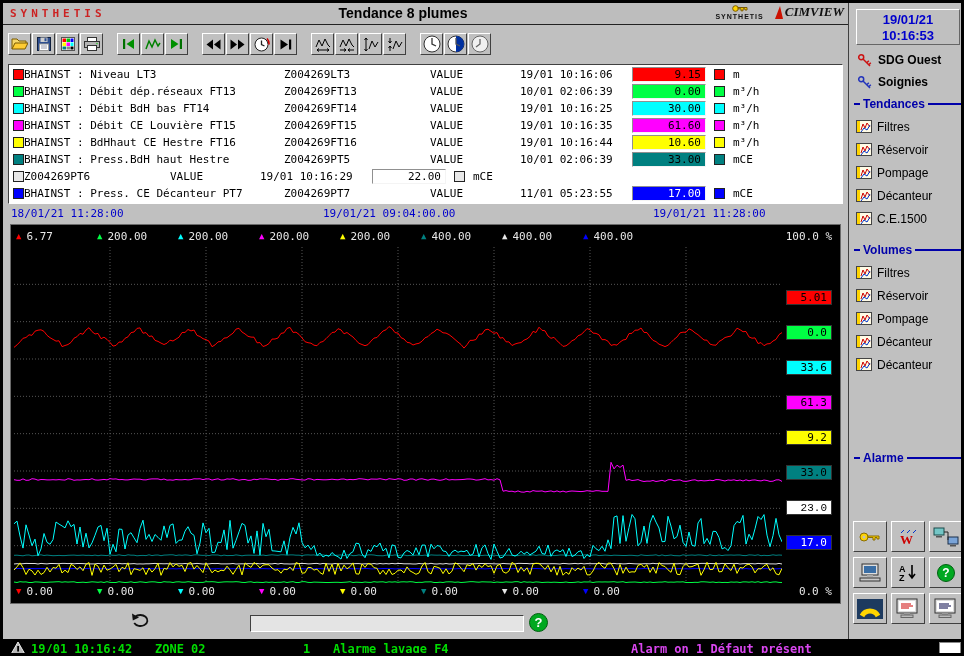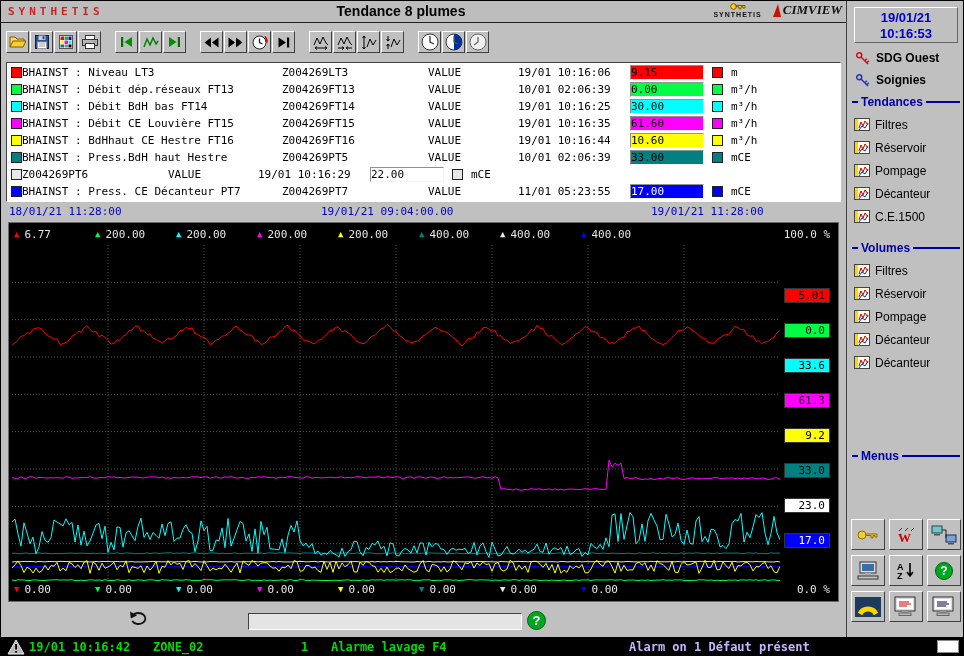--- a/index.html
+++ b/index.html
@@ -1,17 +1,17 @@
 <!DOCTYPE html>
 <html><head>
 <meta charset="utf-8">
 <style>
   *{margin:0;padding:0;box-sizing:border-box}
   body{background:#777;font-family:"Liberation Sans",sans-serif}
-  .app{position:relative;width:964px;height:656px;background:#c0c0c0;border:1px solid #000000;overflow:hidden}
+  .app{position:relative;width:964px;height:656px;background:#c0c0c0;border:3px solid #000000;overflow:hidden}
   .bev-in{border:1px solid;border-color:#404040 #fff #fff #404040}
   
   .titlebar{position:absolute;left:0;top:0;width:845px;height:22px;background:#bdbdbd;border-bottom:1px solid #222}
   .brand-left{position:absolute;left:7px;top:4px;color:#c22;font:bold 11px "DejaVu Sans Mono",monospace;letter-spacing:4px}
   .tb-title{position:absolute;left:0;top:2px;width:800px;text-align:center;font:bold 14px "Liberation Sans",sans-serif;color:#000}
   .logos{position:absolute;right:4px;top:1px;display:flex;align-items:center;gap:10px}
   .synth-small{display:flex;flex-direction:column;align-items:center;line-height:8px}
   .synth-small .ss-text{font:bold 7px "Liberation Sans",sans-serif;letter-spacing:1px;color:#111}
   .cimview{display:flex;align-items:center;gap:2px;font:bold italic 13px "Liberation Serif",serif;color:#111}
   
@@ -22,21 +22,21 @@
   .duration-input{width:155px;height:17px;margin-left:10px;background:#fff;font:11px "DejaVu Sans Mono",monospace;text-align:right;padding-right:4px;outline:none}
   
   .pen-table{position:absolute;left:5px;top:61px;width:835px;height:140px;background:#fff;overflow:hidden;padding-top:1px}
   .pen-row{display:flex;align-items:center;height:17px;font:11px "DejaVu Sans Mono",monospace;color:#000}
   .sw{width:11px;height:11px;border:1px solid #222;margin-left:4px;flex:none}
   .pc{white-space:pre;overflow:hidden;flex:none}
   .pc.name{width:260px;}
   .pc.tag{width:146px}
   .pc.kind{width:90px}
   .pc.ts{width:112px}
-  .pval{width:74px;flex:none;padding-right:4px;height:15px;line-height:13px;border:1px solid;border-color:#909090 #f4f4f4 #f4f4f4 #909090}
+  .pval{width:74px;flex:none;text-align:right;padding-right:4px;height:15px;line-height:13px;border:1px solid;border-color:#909090 #f4f4f4 #f4f4f4 #909090}
   .sw.u{margin-left:8px}
   .pc.unit{padding-left:8px}
   
   .time-row{position:absolute;left:0;top:203px;width:845px;height:15px;font:11px "DejaVu Sans Mono",monospace;color:#0000cc}
   .time-row span{position:absolute;top:1px}
   .t-start{left:8px}.t-cursor{left:320px}.t-end{left:650px}
   
   .chart{position:absolute;left:7px;top:221px;width:831px;height:380px;background:#000;border:1px solid #6a6a6a;overflow:hidden}
   .scale-row{position:absolute;left:5px;right:6px;height:18px;display:flex;align-items:center;font:11px "DejaVu Sans Mono",monospace;color:#e8e8e8}
   .scale-row.top{top:2px}.scale-row.bottom{bottom:3px}
@@ -51,21 +51,21 @@
   .below{position:absolute;left:0;top:606px;width:845px;height:28px}
   .flatbtn{position:absolute;left:126px;top:3px;width:24px;height:20px;background:transparent;border:none;cursor:pointer}
   .msg-input{position:absolute;left:247px;top:6px;width:274px;height:17px;background:#e4e4e4;outline:none;font:11px "DejaVu Sans Mono",monospace}
   .help-circle{width:19px;height:19px;border-radius:50%;background:#00a820;color:#fff;font:bold 13px "Liberation Sans",sans-serif;display:flex;align-items:center;justify-content:center;border:1px solid #006010;cursor:pointer}
   .help-circle.main{position:absolute;left:526px;top:4px}
   .help-circle.sm{width:18px;height:18px;font-size:12px}
   
   .statusbar{position:absolute;left:0;top:636px;width:964px;height:20px;background:#000}
   .sbt{position:absolute;top:3px;font:bold 12px "DejaVu Sans Mono",monospace;color:#00dd00;white-space:pre}
   .t1{left:28px}.t2{left:152px}.t3{left:300px}.t4{left:330px}
-  .t5{left:628px;color:#c4b5fd}
+  .t5{left:628px;color:#d946ef}
   .warn{position:absolute;left:6px;top:2px}
   .sb-box{position:absolute;left:936px;top:3px;width:22px;height:13px;background:#fff;border:1px solid #888}
   
   .sidebar{position:absolute;left:845px;top:0;width:119px;height:636px;background:#c0c0c0;border-left:1px solid #404040}
   .clockbox{position:absolute;left:7px;top:6px;width:104px;height:36px;border:1px solid;border-color:#fff #666 #666 #fff;text-align:center;color:#0000cc;font:bold 13px "Liberation Sans",sans-serif;padding-top:2px;line-height:16px}
   .sites{position:absolute;left:0;top:46px;width:100%}
   .site-row{display:flex;align-items:center;gap:6px;height:22px;padding-left:8px;font:bold 12px "Liberation Sans",sans-serif;cursor:pointer}
   .sec-head{position:absolute;left:0;width:100%;display:flex;align-items:center;padding:0 5px;color:#0000aa;font:bold 12px "Liberation Sans",sans-serif}
   .sec-head::before{content:"";width:6px;height:2px;background:#0000aa;margin-right:3px}
   .sec-head::after{content:"";flex:1;height:2px;background:#0000aa;margin-left:3px}
@@ -390,21 +390,21 @@
           <polyline points="0,335.0 3,335.5 6,334.7 9,335.0 12,334.9 15,335.5 18,335.5 21,334.9 24,335.0 27,335.2 30,335.5 33,335.4 36,335.1 39,335.0 42,334.8 45,334.7 48,335.2 51,334.8 54,335.1 57,334.9 60,334.8 63,335.5 66,335.4 69,335.2 72,335.5 75,335.2 78,334.8 81,335.0 84,335.3 87,334.9 90,335.5 93,334.7 96,335.4 99,335.5 102,335.5 105,334.7 108,335.2 111,335.5 114,335.3 117,334.8 120,335.5 123,335.3 126,334.8 129,335.1 132,335.5 135,335.0 138,334.8 141,334.9 144,335.4 147,335.5 150,334.7 153,335.0 156,335.0 159,335.5 162,334.9 165,334.8 168,335.2 171,335.2 174,334.7 177,335.0 180,335.4 183,335.5 186,335.4 189,335.4 192,334.7 195,334.8 198,334.7 201,334.9 204,335.4 207,335.2 210,334.9 213,334.8 216,334.9 219,334.9 222,334.7 225,334.9 228,335.4 231,335.5 234,335.0 237,334.8 240,335.5 243,335.2 246,335.4 249,335.5 252,335.0 255,335.4 258,335.1 261,335.5 264,335.3 267,335.3 270,334.8 273,335.5 276,335.0 279,334.7 282,335.5 285,335.5 288,334.7 291,334.7 294,335.4 297,335.5 300,335.1 303,335.2 306,335.3 309,335.4 312,335.5 315,335.5 318,335.4 321,335.3 324,335.3 327,335.5 330,335.3 333,335.1 336,334.7 339,335.5 342,335.2 345,335.3 348,335.5 351,335.0 354,335.3 357,335.4 360,334.7 363,335.1 366,334.9 369,334.8 372,335.4 375,334.8 378,335.1 381,334.8 384,335.3 387,334.9 390,334.8 393,335.0 396,334.7 399,334.9 402,335.5 405,335.3 408,335.4 411,334.9 414,334.9 417,334.8 420,335.5 423,335.5 426,335.2 429,335.5 432,334.9 435,334.8 438,334.9 441,335.3 444,335.0 447,335.5 450,335.3 453,335.0 456,334.7 459,334.7 462,335.0 465,335.2 468,334.8 471,334.9 474,335.0 477,335.0 480,335.5 483,335.0 486,335.3 489,335.3 492,334.9 495,335.1 498,335.2 501,334.7 504,334.7 507,335.5 510,334.7 513,335.2 516,335.0 519,335.4 522,334.9 525,335.1 528,335.5 531,335.3 534,335.2 537,335.4 540,335.2 543,335.3 546,335.5 549,335.4 552,335.0 555,335.5 558,335.5 561,335.3 564,334.9 567,335.4 570,334.9 573,335.0 576,334.9 579,335.5 582,335.0 585,334.9 588,335.0 591,334.9 594,335.0 597,334.9 600,334.7 603,335.2 606,335.0 609,334.7 612,335.5 615,335.2 618,335.1 621,335.0 624,335.3 627,335.5 630,335.0 633,335.4 636,335.0 639,335.5 642,335.3 645,335.1 648,335.1 651,334.7 654,335.2 657,335.1 660,335.2 663,334.9 666,335.0 669,334.8 672,335.5 675,335.5 678,335.5 681,335.3 684,335.4 687,334.8 690,334.8 693,335.0 696,335.3 699,335.0 702,335.5 705,335.2 708,335.5 711,335.4 714,335.5 717,335.0 720,335.2 723,335.0 726,335.5 729,334.9 732,334.9 735,335.2 738,334.8 741,335.3 744,334.7 747,335.5 750,335.0 753,334.8 756,335.5 759,335.0 762,334.9 765,335.4 768,335.5" fill="none" stroke="#00ff44" stroke-width="1"></polyline>
           <polyline points="0,100.4 3,97.9 6,94.8 9,91.3 12,90.5 15,87.8 18,88.3 21,84.2 24,83.2 27,82.8 30,84.4 33,88.3 36,90.7 39,92.4 42,94.1 45,93.8 48,99.6 51,98.5 54,97.5 57,95.4 60,91.2 63,89.7 66,86.4 69,87.2 72,83.0 75,80.7 78,84.6 81,87.0 84,86.4 87,91.7 90,90.2 93,92.4 96,95.4 99,99.1 102,98.4 105,95.1 108,95.0 111,91.3 114,89.8 117,85.6 120,85.0 123,81.4 126,80.9 129,86.2 132,85.6 135,89.4 138,89.0 141,93.4 144,94.4 147,96.1 150,97.5 153,96.2 156,93.2 159,94.0 162,92.1 165,90.2 168,85.5 171,85.4 174,82.5 177,83.9 180,83.0 183,88.4 186,89.5 189,91.7 192,92.6 195,94.2 198,99.7 201,97.9 204,94.9 207,94.4 210,91.1 213,90.7 216,88.3 219,86.2 222,82.1 225,81.3 228,85.0 231,86.9 234,89.3 237,90.1 240,90.2 243,95.8 246,95.6 249,99.5 252,98.5 255,96.5 258,92.1 261,92.0 264,91.0 267,86.4 270,85.8 273,81.4 276,80.4 279,85.4 282,85.2 285,87.4 288,90.9 291,94.7 294,95.7 297,96.2 300,98.2 303,98.7 306,95.4 309,94.5 312,91.7 315,88.7 318,85.5 321,85.1 324,81.7 327,82.9 330,86.8 333,85.5 336,87.9 339,90.0 342,93.4 345,96.3 348,97.5 351,98.7 354,97.6 357,94.1 360,91.1 363,90.5 366,87.1 369,84.0 372,82.8 375,79.5 378,81.6 381,85.6 384,86.1 387,90.6 390,92.0 393,95.3 396,95.9 399,98.0 402,96.9 405,96.3 408,94.2 411,90.8 414,89.6 417,86.6 420,84.9 423,82.2 426,83.6 429,85.8 432,86.1 435,87.6 438,89.9 441,92.5 444,95.1 447,97.5 450,101.1 453,97.7 456,93.4 459,93.3 462,92.5 465,87.2 468,87.1 471,82.9 474,82.2 477,84.3 480,86.3 483,85.6 486,91.1 489,90.6 492,94.8 495,94.9 498,98.5 501,97.0 504,96.1 507,95.6 510,93.2 513,91.9 516,89.4 519,84.4 522,85.5 525,80.2 528,83.3 531,83.8 534,89.0 537,91.3 540,90.3 543,93.8 546,96.4 549,99.4 552,98.8 555,96.6 558,93.7 561,92.4 564,88.8 567,87.6 570,84.8 573,81.6 576,82.7 579,86.1 582,86.4 585,87.8 588,92.7 591,92.6 594,94.2 597,98.4 600,97.6 603,98.1 606,95.1 609,93.0 612,92.4 615,86.6 618,86.3 621,83.2 624,83.1 627,81.0 630,85.4 633,85.6 636,89.9 639,93.4 642,94.6 645,97.2 648,98.3 651,99.6 654,98.3 657,95.4 660,92.4 663,90.0 666,85.9 669,85.2 672,85.3 675,81.8 678,83.3 681,85.8 684,87.7 687,90.4 690,93.0 693,93.2 696,97.1 699,98.0 702,98.2 705,94.5 708,92.8 711,90.5 714,89.7 717,89.0 720,85.4 723,81.2 726,82.7 729,84.7 732,84.5 735,89.9 738,91.2 741,90.9 744,96.5 747,95.6 750,98.7 753,96.9 756,96.6 759,94.0 762,92.4 765,87.6 768,85.6" fill="none" stroke="#ff0000" stroke-width="1"></polyline>
         </svg>
       <div class="cursor-col">
           <div class="cursor-box" style="top: 65px; background: rgb(255, 0, 0); color: rgb(0, 0, 0);">5.01</div>
           <div class="cursor-box" style="top: 100px; background: rgb(0, 255, 68); color: rgb(0, 0, 0);">0.0</div>
           <div class="cursor-box" style="top: 135px; background: rgb(0, 255, 255); color: rgb(0, 0, 0);">33.6</div>
           <div class="cursor-box" style="top: 170px; background: rgb(255, 0, 255); color: rgb(0, 0, 0);">61.3</div>
           <div class="cursor-box" style="top: 205px; background: rgb(255, 255, 0); color: rgb(0, 0, 0);">9.2</div>
           <div class="cursor-box" style="top: 240px; background: rgb(0, 128, 128); color: rgb(0, 0, 0);">33.0</div>
-          <div class="cursor-box" style="top: 275px; background: rgb(255, 255, 255); color: rgb(0, 0, 0);">23.0</div>
+          <div class="cursor-box" style="top: 275px; background: rgb(255, 255, 255); color: rgb(0, 0, 0); font-family: Liberation Mono, monospace;">23.0</div>
           <div class="cursor-box" style="top: 310px; background: rgb(0, 0, 255); color: rgb(255, 255, 255);">17.0</div>
         </div>
       <div class="scale-row bottom">
         <div class="entries">
             <span class="s-entry">
               <span class="tri" style="color:#ff0000">▼</span>
               <span>0.00</span>
             </span>
             <span class="s-entry">
               <span class="tri" style="color:#00ff44">▼</span>
@@ -570,21 +570,21 @@
           <svg width="16" height="13" viewBox="0 0 16 13">
             <rect x="0.5" y="0.5" width="15" height="12" fill="#fffbe6" stroke="#444"></rect>
             <rect x="1" y="1" width="3" height="11" fill="#ffd400"></rect>
             <polyline points="5,10 7,4 9,8 11,3 14,7" fill="none" stroke="#cc0000"></polyline>
             <polyline points="5,12 8,8 11,10 14,5" fill="none" stroke="#0033cc"></polyline>
           </svg>
           <span>Décanteur</span>
         </div>
       </div>
     <div class="sec-head h-menu">
-        <span>Menus</span>
+        <span>Alarme</span>
       </div>
     <div class="sec-items i-menu">
       </div>
     <div class="toolgrid">
         <div class="toolrow">
           <button class="sbtn">
             <svg width="24" height="16" viewBox="0 0 24 16">
               <circle cx="6" cy="8" r="4" fill="#ffd400" stroke="#8a6d00"></circle>
               <circle cx="6" cy="8" r="1.5" fill="#c0c0c0"></circle>
               <path d="M10 7 h11 v3 h-2 v-1.5 h-2 V11 h-2 V8.5 h-5 Z" fill="#ffd400" stroke="#8a6d00"></path>

